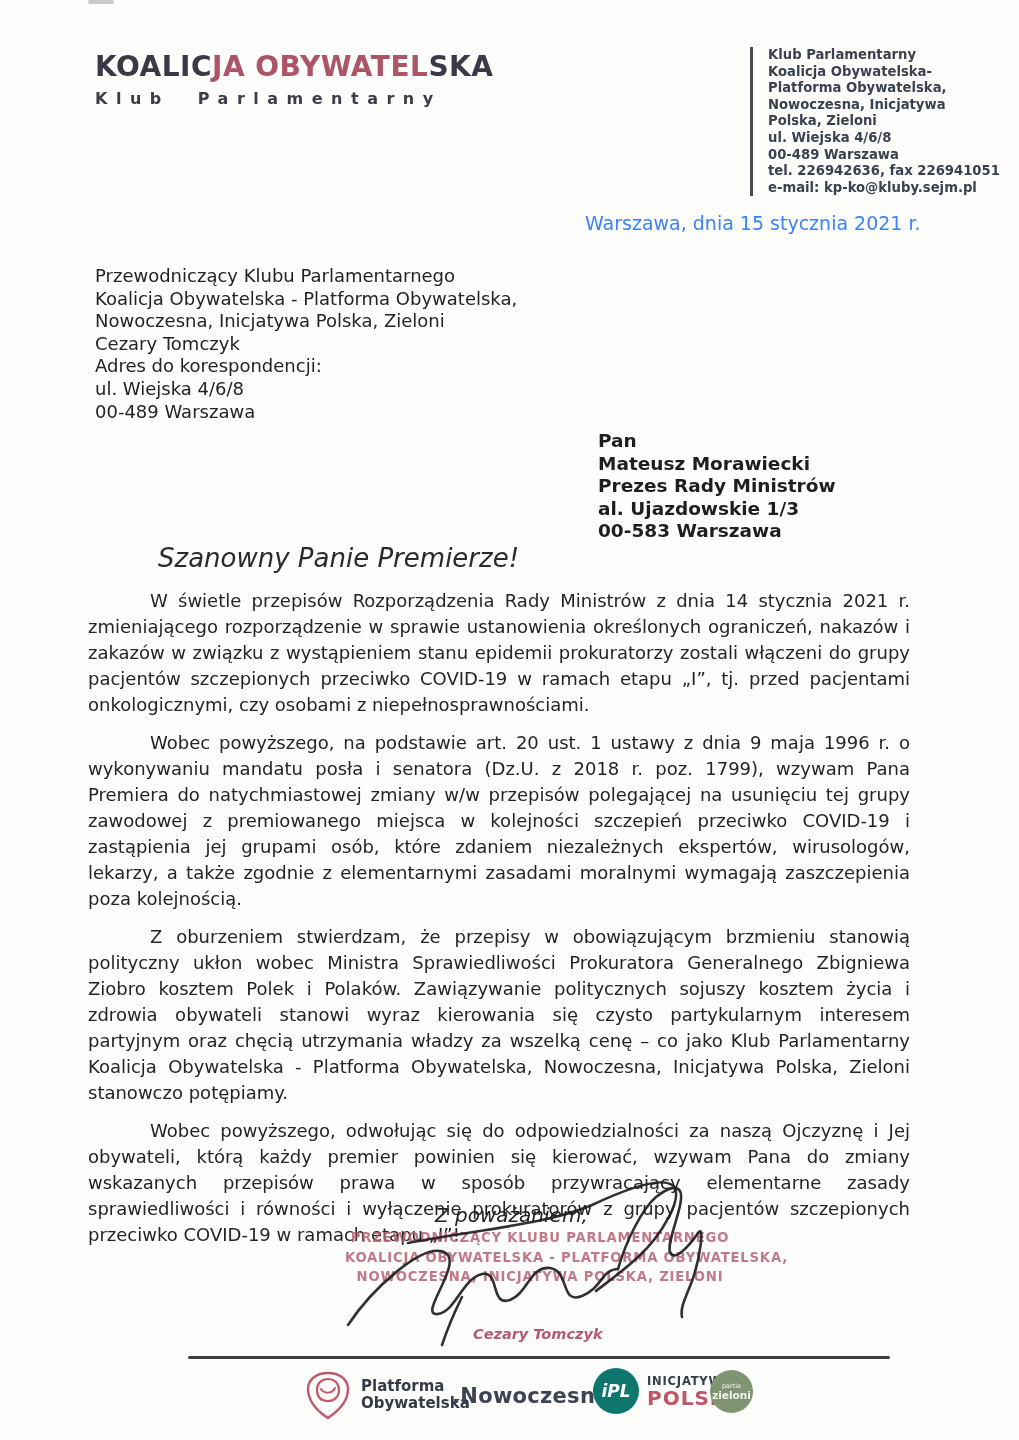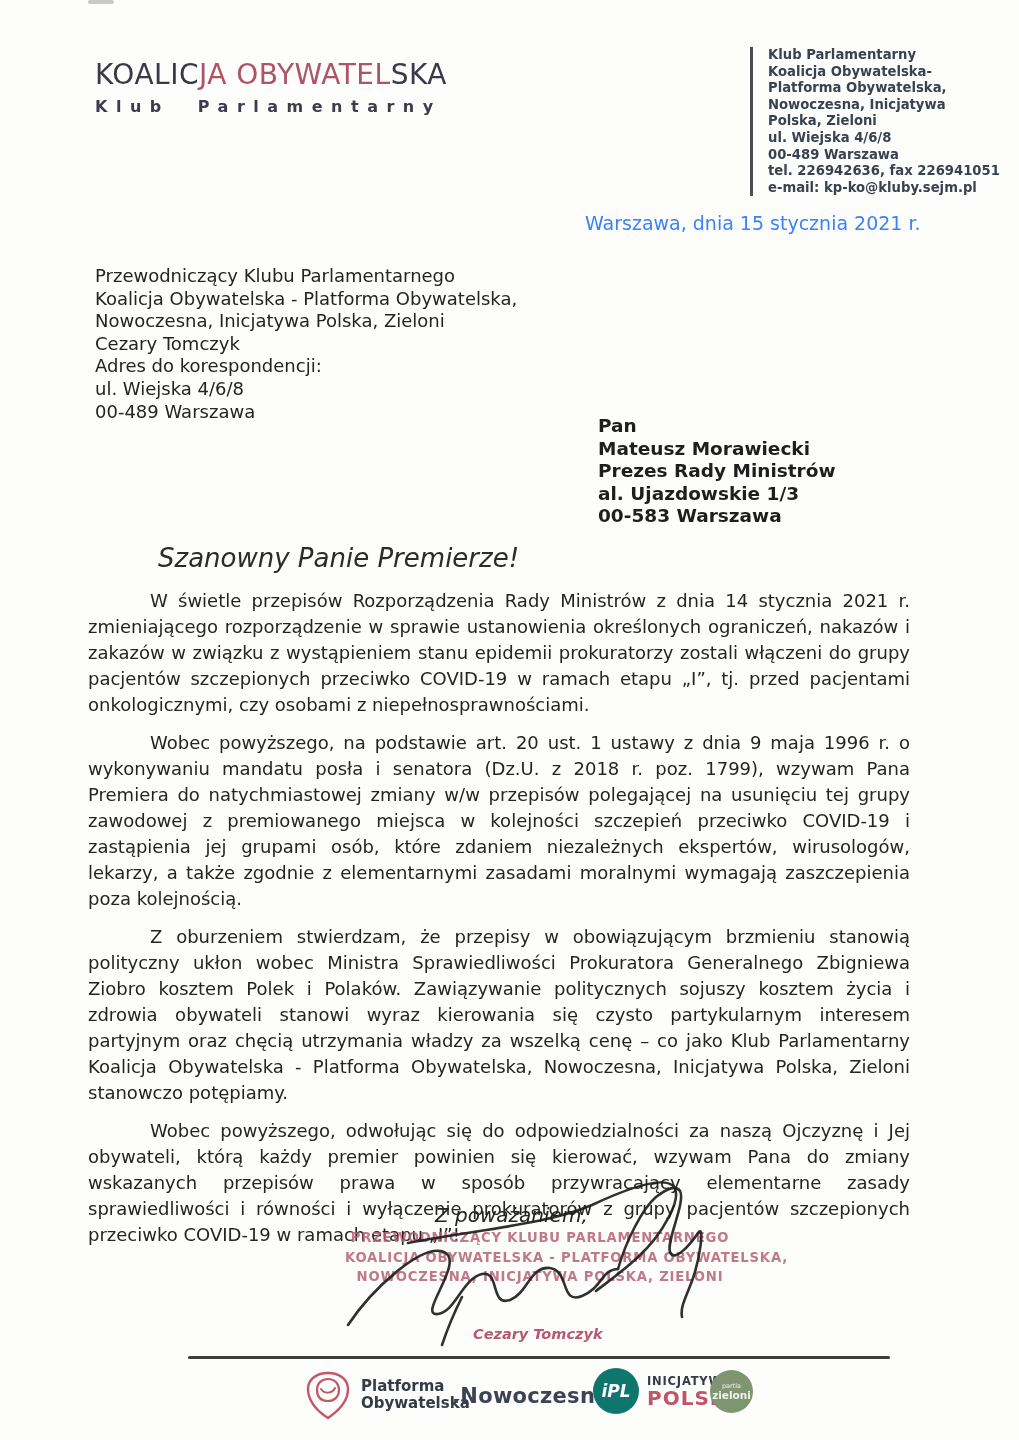--- a/index.html
+++ b/index.html
@@ -17,22 +17,22 @@
   }
 
   .scan-artifact {
     position: absolute; left: 88px; top: 0px;
     width: 26px; height: 4px; background: #c9c9c9; border-radius: 2px;
   }
 
   
   .logo-block { position: absolute; left: 95px; top: 50px; }
   .logo-main {
-    font-size: 28px; font-weight: 400; letter-spacing: 0.5px;
-    color: #3a3a47; white-space: nowrap; margin-top: 8px;
+    font-size: 28px; font-weight: 700; letter-spacing: 0.5px;
+    color: #3a3a47; white-space: nowrap;
   }
   .logo-main .pink { color: #ae5467; }
   .logo-sub {
     margin-top: 6px; font-size: 16px; font-weight: 600;
     letter-spacing: 8.5px; word-spacing: 14px; color: #3d3d49;
     white-space: nowrap;
   }
 
   
   .contact-block {
@@ -50,21 +50,21 @@
     position: absolute; left: 585px; top: 212px;
     font-size: 19px; color: #3b82f6;
   }
 
   
   .sender-block { position: absolute; left: 95px; top: 265px; }
   .sender-line { font-size: 18px; line-height: 22.6px; color: #232323; white-space: nowrap; }
   .sender-line.underlined { }
 
   
-  .recipient-block { position: absolute; left: 598px; top: 415px; }
+  .recipient-block { position: absolute; left: 598px; top: 430px; }
   .recipient-line { font-size: 18.5px; font-weight: 700; line-height: 22.6px; color: #1e1e1e; white-space: nowrap; }
 
   
   .salutation {
     position: absolute; left: 158px; top: 543px;
     font-size: 26px; font-style: italic; color: #2b2b2b;
   }
 
   
   .body-text { position: absolute; left: 88px; top: 588px; width: 822px; }

